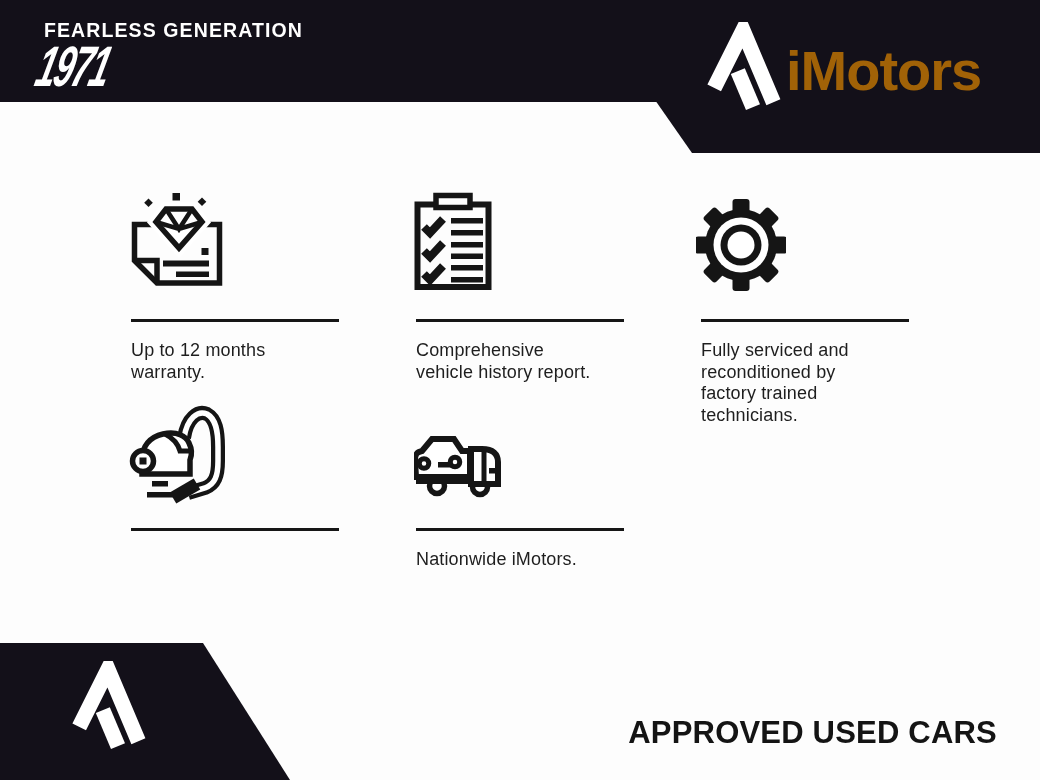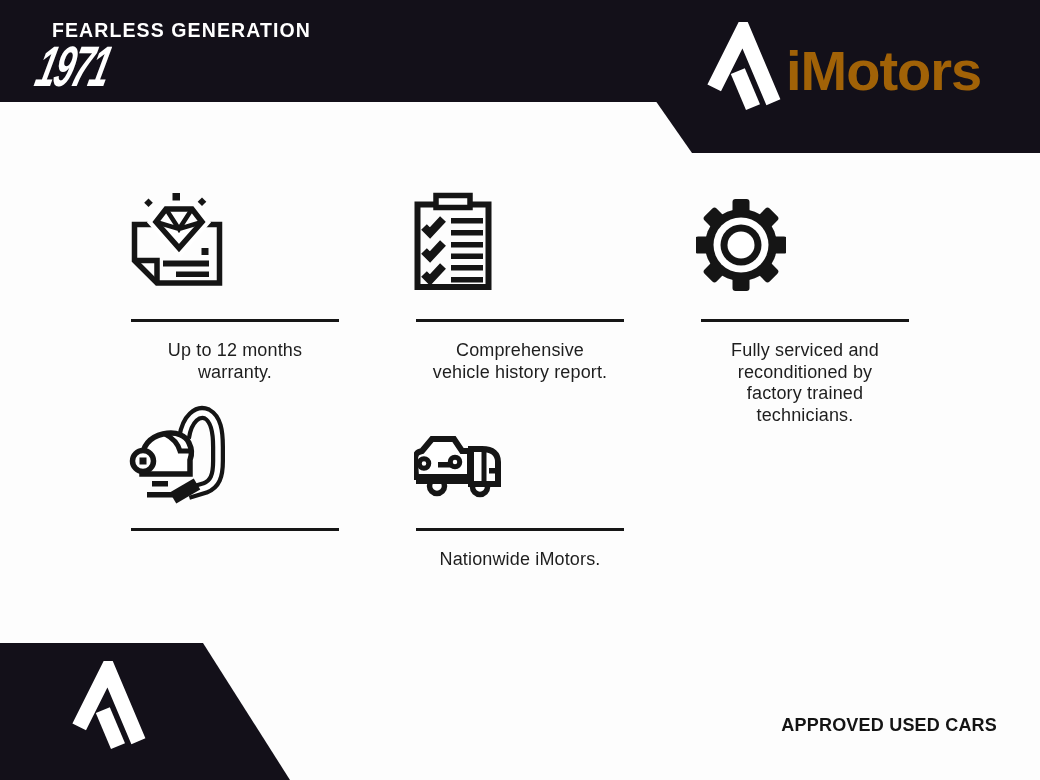--- a/index.html
+++ b/index.html
@@ -9,53 +9,53 @@
     background:#fdfdfd;overflow:hidden;
     font-family:"Liberation Sans", sans-serif;
   }
   
   .header-bar{position:absolute;left:0;top:0;width:1040px;height:102px;background:#131019;}
   .header-ext{
     position:absolute;left:648px;top:100px;width:392px;height:53px;background:#131019;
     clip-path:polygon(7px 0px,392px 0px,392px 53px,44px 53px);
   }
   .tagline{
-    position:absolute;left:52px;top:19px;color:#ffffff;
+    position:absolute;left:44px;top:19px;color:#ffffff;
     font-size:19.5px;font-weight:bold;letter-spacing:1.1px;white-space:nowrap;
   }
   .year-wrap{position:absolute;left:34px;top:40px;height:52px;line-height:52px;color:#ffffff;}
   .year-digits{
     display:inline-block;font-size:57px;font-weight:bold;font-style:italic;
     letter-spacing:-3px;transform:skewX(-14deg) scaleX(0.62);transform-origin:0 80%;
   }
   .logo-mark-header{position:absolute;left:703px;top:22px;}
   .logo-text{
     position:absolute;left:786px;top:42px;color:#a16207;line-height:58px;
     font-size:56px;font-weight:bold;letter-spacing:-1px;white-space:nowrap;
   }
   
-  .cell{position:absolute;width:208px;text-align:center;}
+  .cell{position:absolute;width:208px;}
   .icon-area{position:relative;width:208px;}
   .row1 .icon-area{height:131px;}
   .row2 .icon-area{height:125px;}
   .icon-area svg{position:absolute;}
   .divider{width:208px;height:3px;background:#161616;}
   .feature-text{
     padding-top:18px;font-size:18px;line-height:21.6px;letter-spacing:0.15px;
     color:#1e1e1e;white-space:pre-line;
   }
   
   .footer-shape{
     position:absolute;left:0;top:643px;width:290px;height:137px;background:#131019;
     clip-path:polygon(0 0,203px 0,290px 137px,0 137px);
   }
   .logo-mark-footer{position:absolute;left:68px;top:661px;}
   .approved{
     position:absolute;right:43px;top:715px;color:#141414;
-    font-size:18px;font-weight:bold;letter-spacing:0.2px;white-space:nowrap;
+    font-size:31px;font-weight:bold;letter-spacing:0.2px;white-space:nowrap;
   }
 </style>
 </head>
 <body>
 
 <div class="canvas">
 
   <div class="header-bar"></div>
   <div class="header-ext"></div>
 

